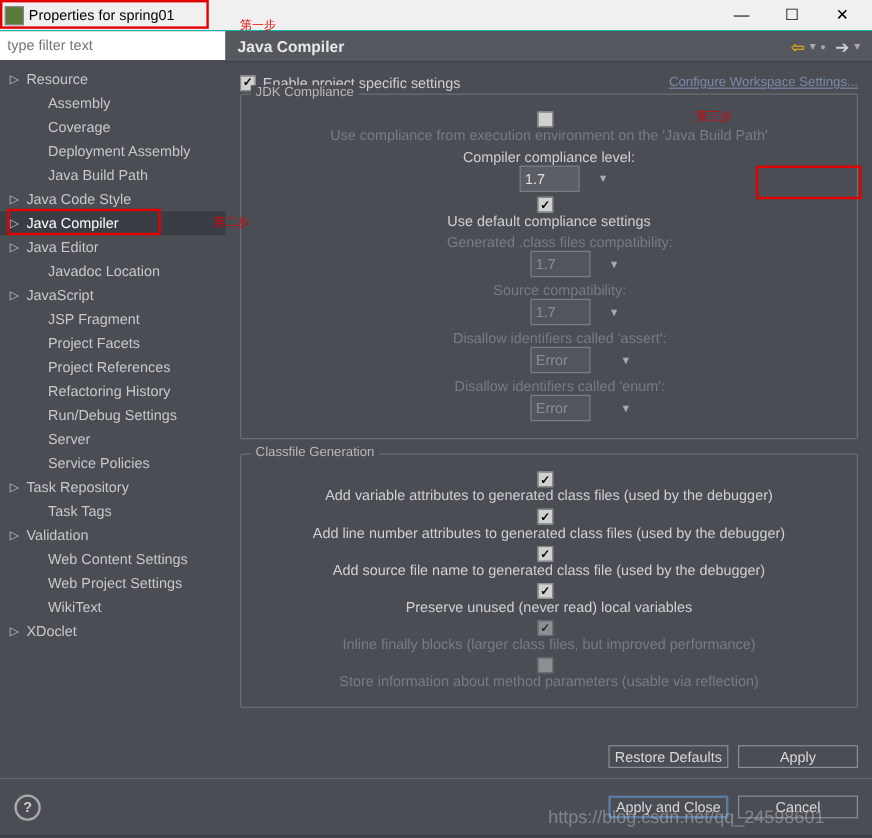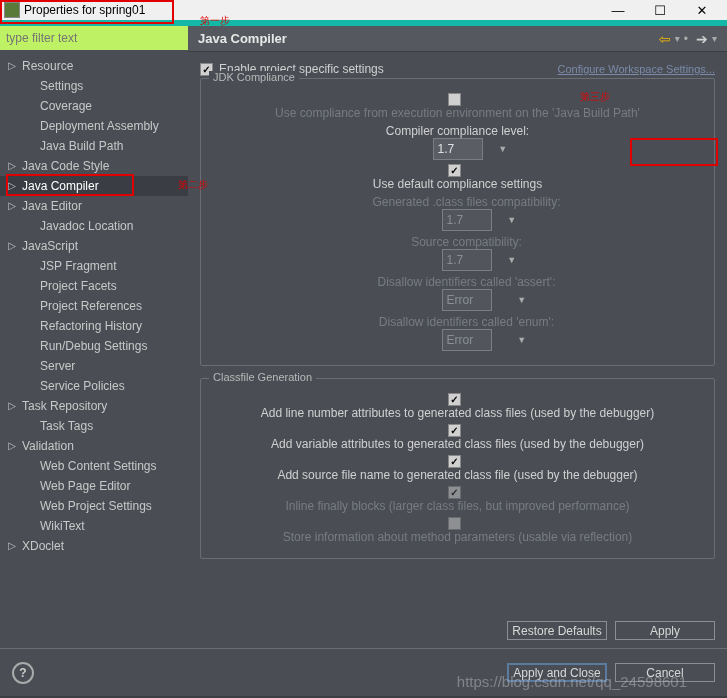--- a/index.html
+++ b/index.html
@@ -1,27 +1,27 @@
 <!DOCTYPE html>
 <html><head>
   <meta charset="utf-8">
   <style>
     * { margin: 0; padding: 0; box-sizing: border-box; font-family: "Segoe UI", Arial, sans-serif; }
     body { width: 727px; height: 698px; background: #3a3f44; color: #d0d0d0; font-size: 12px; overflow: hidden; position: relative; }
     
-    .titlebar { height: 26px; background: #f0f0f0; display: flex; align-items: center; padding: 0 4px; color: #000; border-bottom: 6px solid #14b8a6; }
+    .titlebar { height: 26px; background: #f0f0f0; display: flex; align-items: center; padding: 0 4px; color: #000; border-bottom: 1px solid #14b8a6; }
     .titlebar-icon { width: 16px; height: 16px; margin-right: 4px; background: #5a7a3a; border: 1px solid #888; }
     .titlebar-title { flex: 1; font-size: 12px; }
     .win-btns { display: flex; }
     .win-btn { width: 42px; height: 24px; display: flex; align-items: center; justify-content: center; color: #000; font-size: 13px; }
     
     .content { display: flex; height: 622px; }
     
     .sidebar { width: 188px; background: #4a4e54; display: flex; flex-direction: column; }
-    .filter { height: 24px; background: #bef264; padding: 2px 6px; color: #7a7e84; font-size: 12px; display: flex; align-items: center; border: none; outline: none; }
+    .filter { height: 24px; background: #ffffff; padding: 2px 6px; color: #7a7e84; font-size: 12px; display: flex; align-items: center; border: none; outline: none; }
     .tree { padding-top: 6px; flex: 1; overflow-y: auto; }
     .tree-item { display: flex; align-items: center; height: 20px; padding-left: 6px; cursor: pointer; color: #c8c8c8; }
     .tree-item.child { padding-left: 24px; }
     .tree-item.selected { background: #3a3e44; color: #fff; }
     .expander { width: 12px; height: 12px; display: inline-block; margin-right: 4px; color: #c0c0c0; font-size: 10px; text-align: center; }
     .expander.none { visibility: hidden; }
     
     .main { flex: 1; background: #4a4e54; display: flex; flex-direction: column; }
     .header { height: 26px; background: #55595f; display: flex; align-items: center; padding: 0 10px; border-bottom: 1px solid #3a3e42; }
     .header-title { flex: 1; font-weight: bold; font-size: 13px; color: #e8e8e8; }
@@ -74,21 +74,21 @@
 <div class="content">
   <div class="sidebar">
     <input class="filter" placeholder="type filter text" style="">
     <div class="tree" id="tree">
         <div class="tree-item">
           <span class="expander">▷</span>
           <span>Resource</span>
         </div>
         <div class="tree-item child">
           <span class="expander none">▷</span>
-          <span>Settings</span>
+          <span>Assembly</span>
         </div>
         <div class="tree-item child">
           <span class="expander none">▷</span>
           <span>Coverage</span>
         </div>
         <div class="tree-item child">
           <span class="expander none">▷</span>
           <span>Deployment Assembly</span>
         </div>
         <div class="tree-item child">
@@ -151,24 +151,20 @@
           <span class="expander none">▷</span>
           <span>Task Tags</span>
         </div>
         <div class="tree-item">
           <span class="expander">▷</span>
           <span>Validation</span>
         </div>
         <div class="tree-item child">
           <span class="expander none">▷</span>
           <span>Web Content Settings</span>
-        </div>
-        <div class="tree-item child">
-          <span class="expander none">▷</span>
-          <span>Web Page Editor</span>
         </div>
         <div class="tree-item child">
           <span class="expander none">▷</span>
           <span>Web Project Settings</span>
         </div>
         <div class="tree-item child">
           <span class="expander none">▷</span>
           <span>WikiText</span>
         </div>
         <div class="tree-item">
@@ -240,29 +236,33 @@
               <span>Error</span>
               <span class="caret">▼</span>
             </div>
         </div>
       </div>
 
       <div class="group">
         <div class="group-title">Classfile Generation</div>
         <div class="row">
             <span class="chk-box checked"></span>
+            <span class="lbl">Add variable attributes to generated class files (used by the debugger)</span>
+          </div>
+        <div class="row">
+            <span class="chk-box checked"></span>
             <span class="lbl">Add line number attributes to generated class files (used by the debugger)</span>
-          </div>
-        <div class="row">
-            <span class="chk-box checked"></span>
-            <span class="lbl">Add variable attributes to generated class files (used by the debugger)</span>
           </div>
         <div class="row">
             <span class="chk-box checked"></span>
             <span class="lbl">Add source file name to generated class file (used by the debugger)</span>
+          </div>
+        <div class="row">
+            <span class="chk-box checked"></span>
+            <span class="lbl">Preserve unused (never read) local variables</span>
           </div>
         <div class="row">
             <span class="chk-box checked" style="opacity:.5"></span>
             <span class="dim">Inline finally blocks (larger class files, but improved performance)</span>
           </div>
         <div class="row">
             <span class="chk-box" style="opacity:.5"></span>
             <span class="dim">Store information about method parameters (usable via reflection)</span>
           </div>
       </div>

